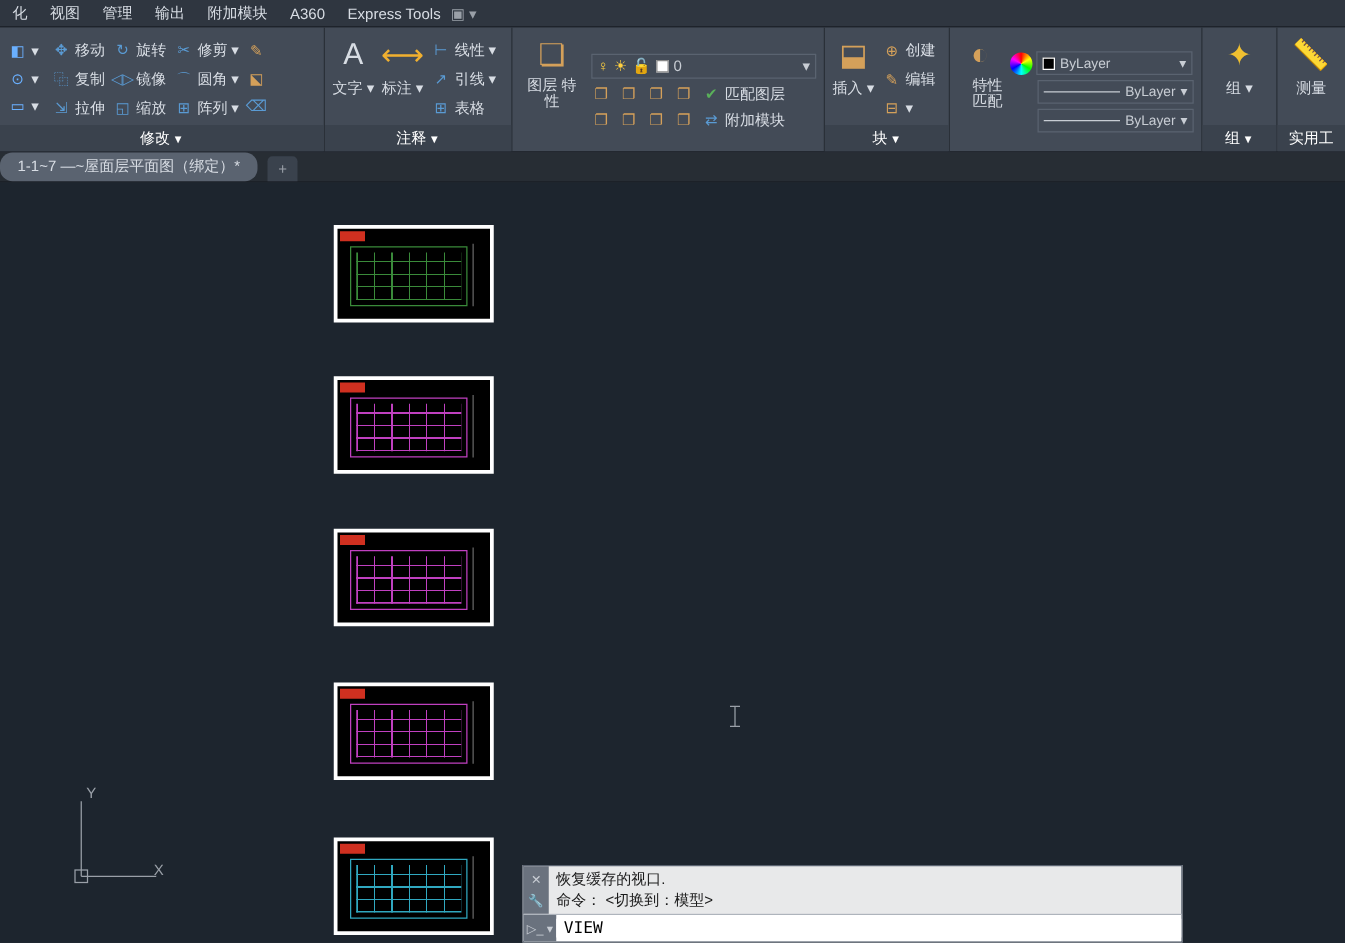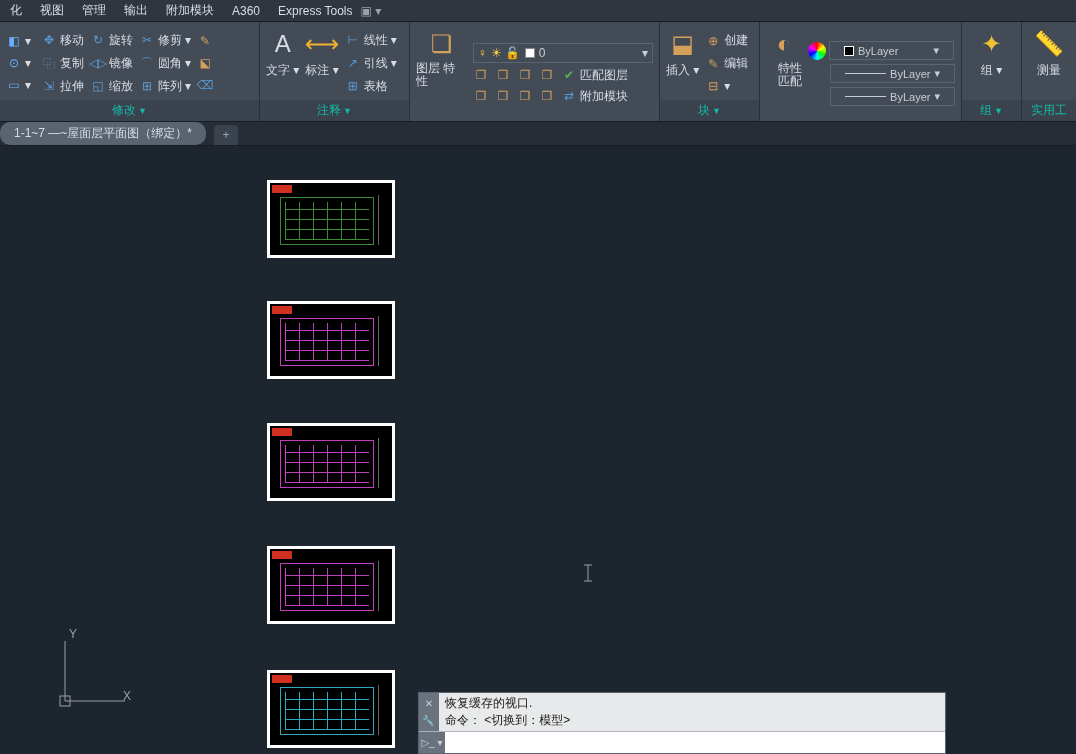--- a/index.html
+++ b/index.html
@@ -6,39 +6,39 @@
 body { background: #2a3038; width: 1076px; height: 754px; overflow: hidden; color: #c8cdd4; font-size: 12px; }
 
 
 .menubar { background: #2f3640; height: 22px; display: flex; align-items: center; padding-left: 10px; gap: 18px; border-bottom: 1px solid #1a1e24; }
 .menubar span { color: #d8dde4; cursor: pointer; }
 .menubar .dropdown-arrow { color: #9aa0a8; margin-left: -10px; }
 
 
 .ribbon { background: #434b57; height: 100px; display: flex; border-bottom: 1px solid #1a1e24; }
 .panel { border-right: 1px solid #2a3038; display: flex; flex-direction: column; justify-content: space-between; padding: 4px 6px 0 6px; position: relative; }
-.panel-title { text-align: center; color: #14b8a6; font-size: 12px; padding: 2px 0; background: #3a424d; margin: 0 -6px; }
+.panel-title { text-align: center; color: #ffffff; font-size: 12px; padding: 2px 0; background: #3a424d; margin: 0 -6px; }
 .panel-title .arrow { font-size: 9px; margin-left: 2px; }
 .panel-body { flex: 1; display: flex; gap: 6px; padding: 2px 0; }
 
 .rtool { display: flex; align-items: center; gap: 3px; color: #d8dde4; font-size: 12px; cursor: pointer; white-space: nowrap; }
 .rtool .icon { width: 16px; height: 16px; display: inline-flex; align-items: center; justify-content: center; }
 .col { display: flex; flex-direction: column; gap: 6px; justify-content: center; }
 .bigtool { display: flex; flex-direction: column; align-items: center; gap: 2px; cursor: pointer; color: #d8dde4; }
 .bigtool .bigicon { width: 32px; height: 32px; display: flex; align-items: center; justify-content: center; font-size: 24px; }
 
 
 .layer-combo { background: #434b57; border: 1px solid #5a6370; height: 20px; width: 180px; display: flex; align-items: center; padding: 0 4px; gap: 4px; }
 .layer-combo .sun { color: #ffd040; }
 .layer-combo .lock { color: #9aa0a8; }
 .layer-combo .swatch { width: 10px; height: 10px; background: #fff; border: 1px solid #888; }
 .layer-combo .dd { margin-left: auto; }
 
 
-.prop-combo { background: #434b57; border: 1px solid #5a6370; height: 19px; width: 125px; display: flex; align-items: center; padding: 0 14px; gap: 4px; font-size: 11px; }
+.prop-combo { background: #434b57; border: 1px solid #5a6370; height: 19px; width: 125px; display: flex; align-items: center; padding: 0 4px; gap: 4px; font-size: 11px; }
 .prop-combo .swatch { width: 10px; height: 10px; background: #fff; border: 1px solid #888; }
 .prop-combo .line { flex: 1; border-top: 1px solid #c8cdd4; }
 .prop-combo .dd { margin-left: auto; }
 
 
 .tabbar { background: #272d34; height: 24px; display: flex; align-items: flex-end; border-bottom: 1px solid #1a1e24; }
 .doctab { background: #434b57; color: #d8dde4; padding: 3px 14px; font-size: 12px; border-radius: 4px 4px 0 0; margin-left: 0; position: relative; }
 .doctab.active { background: #5a6370; border-radius: 10px; }
 .addtab { width: 24px; height: 20px; background: #3a424d; border-radius: 4px 4px 0 0; margin-left: 8px; display: flex; align-items: center; justify-content: center; color: #9aa0a8; cursor: pointer; }
 
@@ -165,21 +165,21 @@
           </div>
       </div>
     </div>
     <div class="panel-title"><span>注释</span><span class="arrow">▼</span></div>
   </div>
 
   <div class="panel" style="width:250px">
     <div class="panel-body">
       <div class="bigtool">
         <span class="bigicon" style="color:#d4a05a">❏</span>
-        <span style="line-height:1.1">图层
+        <span style="text-align:center;line-height:1.1">图层
 特性</span>
       </div>
       <div class="col" style="gap:4px">
         <div class="layer-combo">
           <span class="sun">♀</span>
           <span class="sun">☀</span>
           <span class="lock">🔓</span>
           <span class="swatch"></span>
           <span>0</span>
           <span class="dd">▾</span>
@@ -365,16 +365,17 @@
         <span>✕</span>
         <span>🔧</span>
       </div>
       <div class="cmd-hist-lines">
         <div>恢复缓存的视口.</div>
         <div>命令：   &lt;切换到：模型&gt;</div>
       </div>
     </div>
     <div class="cmd-line">
       <div class="cmd-handle">▷_ ▾</div>
+      <input class="cmd-input" value="VIEW" style="">
     </div>
   </div>
 
 </div>
 
 </body></html>

